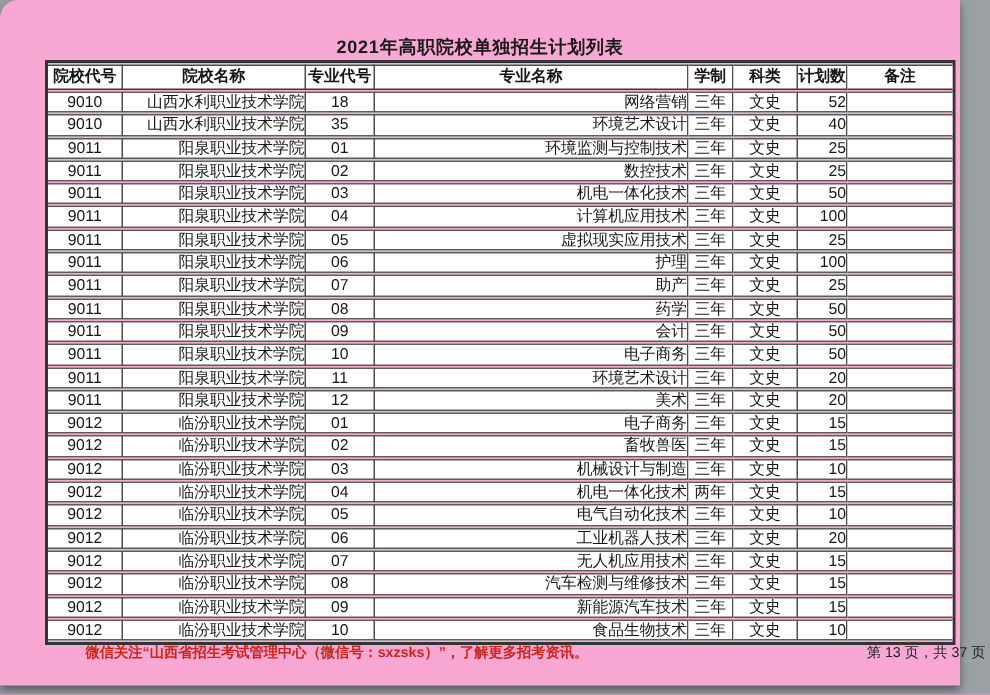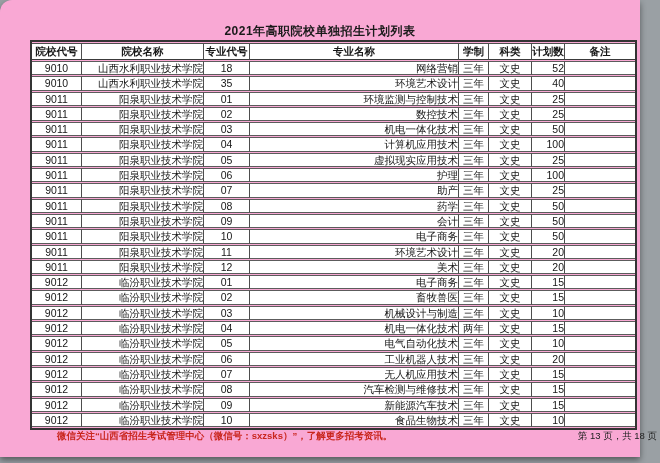--- a/index.html
+++ b/index.html
@@ -344,16 +344,16 @@
       <td class="c-center">三年</td>
       <td class="c-center">文史</td>
       <td class="c-right">10</td>
       <td class="c-center">&nbsp;</td>
     </tr>
   </tbody>
   </table>
 
   <div class="footer">
     <span class="footer-notice">微信关注“山西省招生考试管理中心（微信号：sxzsks）”，了解更多招考资讯。</span>
-    <span class="footer-page">第 13 页，共 18 页</span>
+    <span class="footer-page">第 13 页，共 37 页</span>
   </div>
 
 </div>
 
 </body></html>

